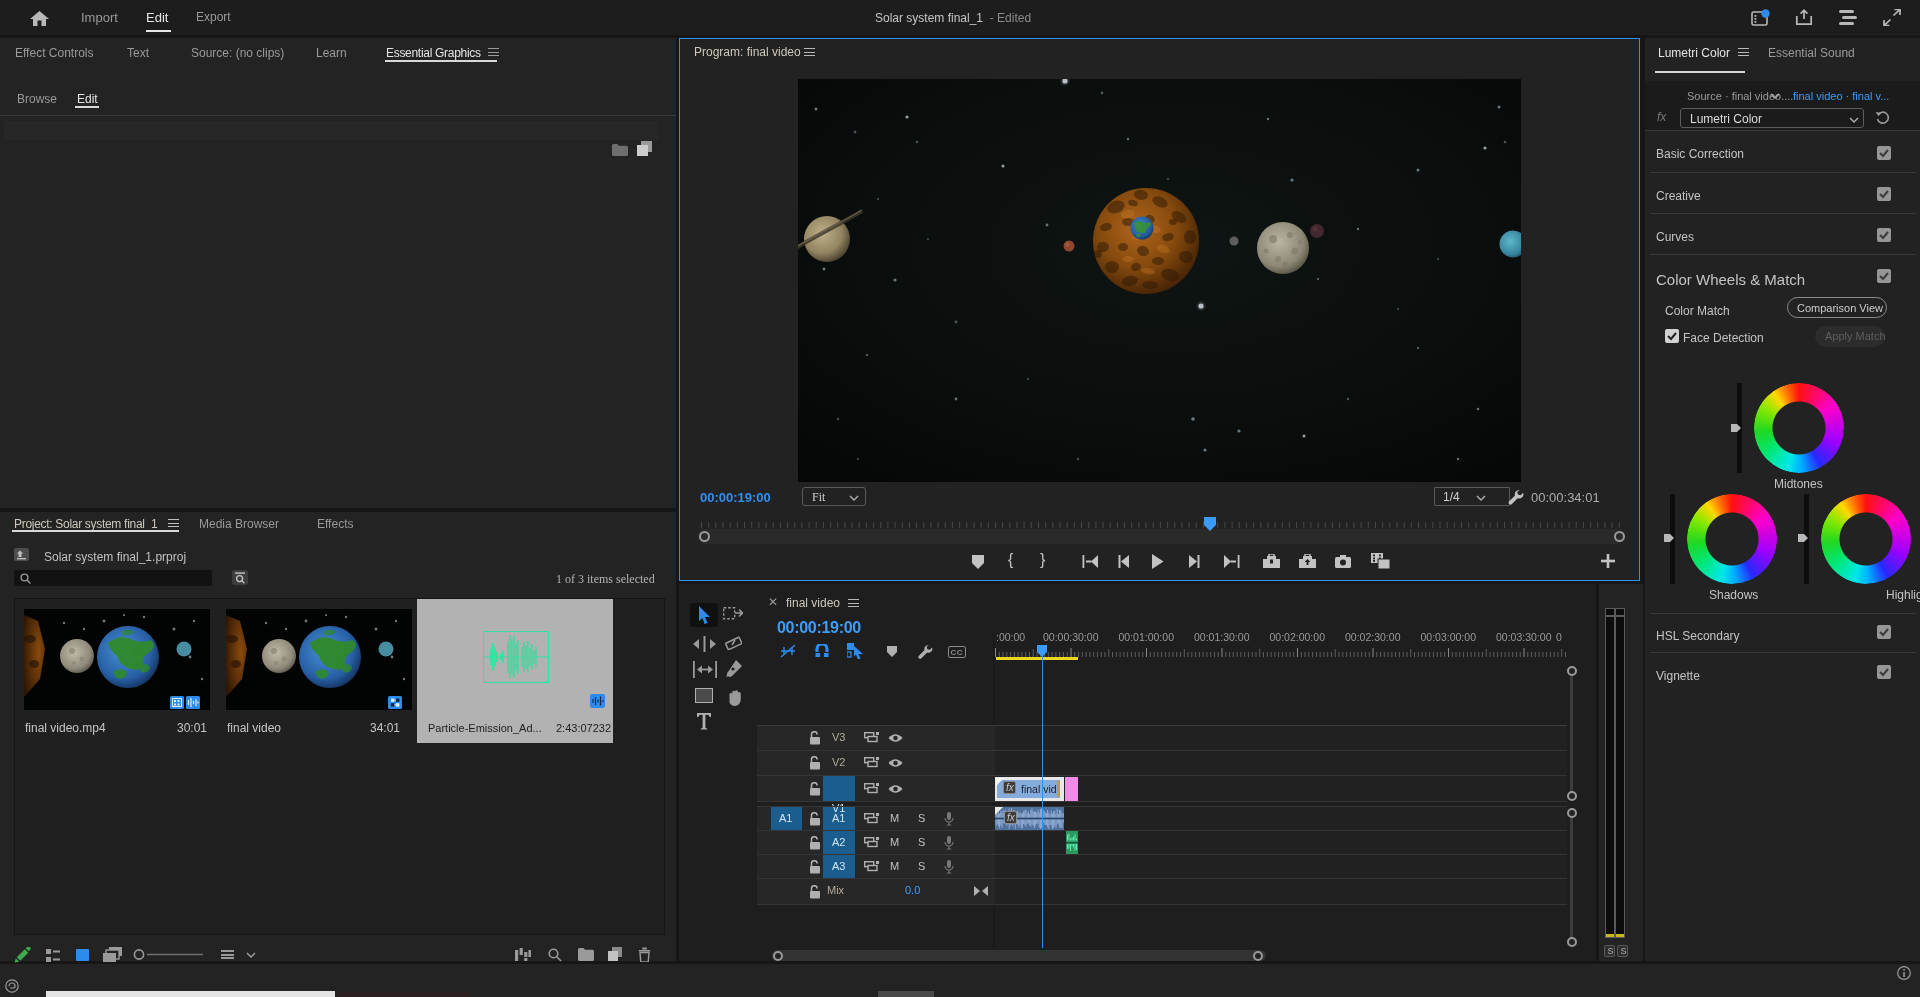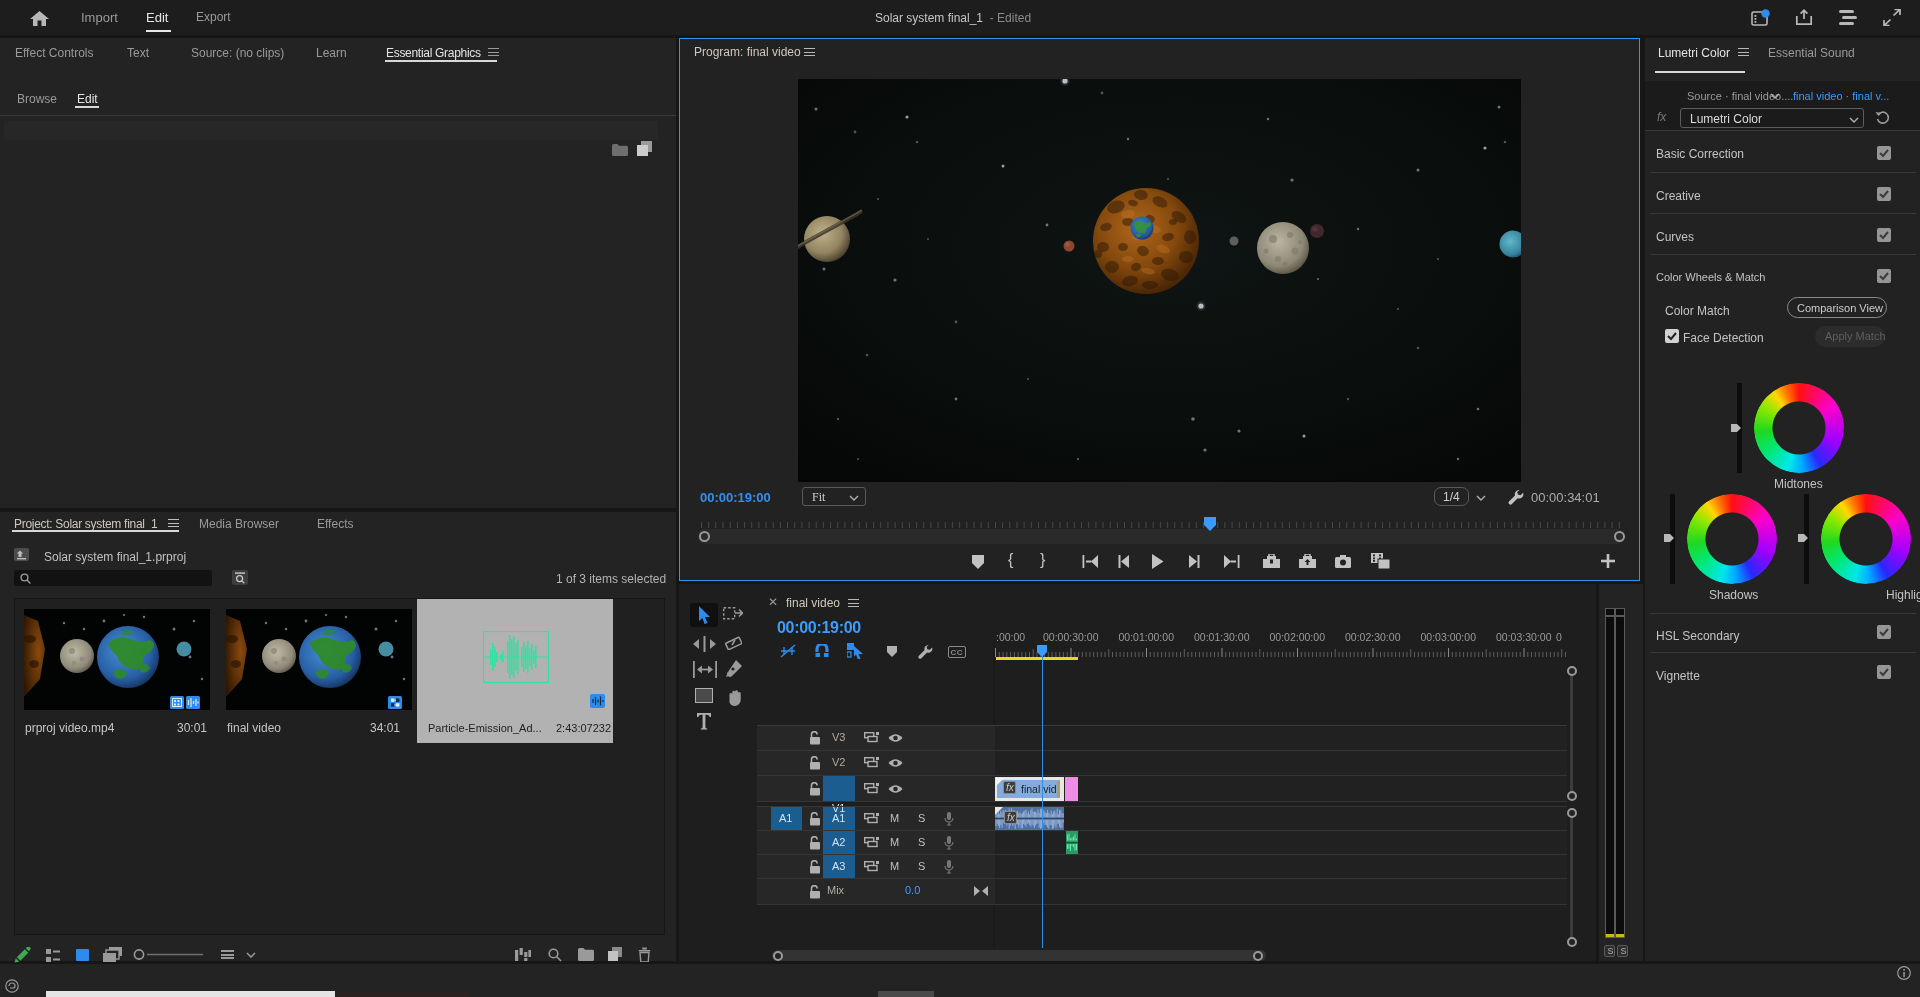--- a/index.html
+++ b/index.html
@@ -95,21 +95,21 @@
   <circle cx="4.5" cy="4.5" r="3.4" fill="none" stroke="#9a9a9a" stroke-width="1.4"></circle>
   <line x1="7" y1="7" x2="10.4" y2="10.4" stroke="#9a9a9a" stroke-width="1.4"></line>
 </svg>
 <div class="abs" style="left:232px;top:570px;width:16px;height:15px;background:#3d3d3d;border-radius:2px;">
   <svg width="16" height="15" viewBox="0 0 16 15">
         <rect x="3" y="2.4" width="10" height="1.4" fill="#c8c8c8"></rect>
         <circle cx="7.6" cy="8.6" r="3" fill="none" stroke="#c8c8c8" stroke-width="1.3"></circle>
         <line x1="9.8" y1="10.8" x2="12.3" y2="13.2" stroke="#c8c8c8" stroke-width="1.3"></line>
       </svg>
 </div>
-<div class="txt" style="left:556px;top:572px;font-size:12px;color:#b4b4b4;">1 of 3 items selected</div>
+<div class="txt" style="left:556px;top:572px;font-size:12px;color:#b4b4b4;font-family:Liberation Serif, serif;">1 of 3 items selected</div>
 
 <div class="abs" style="left:14px;top:598px;width:651px;height:337px;background:#202020;border:1px solid #161616;"></div>
 
 <div class="abs" style="left:417px;top:599px;width:196px;height:144px;background:#b2b2b2;"></div>
 
 <div class="abs" style="left:24px;top:609px;width:186px;height:101px;background:#000;overflow:hidden;" id="thumb1">
       <svg width="186" height="101" viewBox="0 0 186 101">
         <defs>
           <radialGradient id="e2" cx="42%" cy="40%" r="70%">
             <stop offset="0%" stop-color="#4790d4"></stop>
@@ -214,21 +214,21 @@
           <rect x="165" y="89.5" width="3.4" height="3.4" fill="#dce9f8"></rect>
           <rect x="170" y="89.5" width="3.4" height="3.4" fill="#0e2a45"></rect>
           <rect x="165" y="94.2" width="3.4" height="3.4" fill="#0e2a45"></rect>
           <rect x="170" y="94.2" width="3.4" height="3.4" fill="#dce9f8"></rect>
           <line x1="168.4" y1="91.2" x2="170" y2="91.2" stroke="#dce9f8" stroke-width="1"></line>
           <line x1="168.4" y1="95.9" x2="170" y2="95.9" stroke="#dce9f8" stroke-width="1"></line>
         </g>
       </svg>
     </div>
 
-<div class="txt" style="left:25px;top:721px;font-size:12px;color:#c6c6c6;">prproj video.mp4</div>
+<div class="txt" style="left:25px;top:721px;font-size:12px;color:#c6c6c6;">final video.mp4</div>
 <div class="txt" style="left:177px;top:721px;font-size:12px;color:#c6c6c6;">30:01</div>
 <div class="txt" style="left:227px;top:721px;font-size:12px;color:#c6c6c6;">final video</div>
 <div class="txt" style="left:370px;top:721px;font-size:12px;color:#c6c6c6;">34:01</div>
 <div class="txt" style="left:428px;top:722px;font-size:11px;color:#1e1e1e;">Particle-Emission_Ad...</div>
 <div class="txt" style="left:556px;top:722px;font-size:11px;color:#1e1e1e;">2:43:07232</div>
 
 <svg class="abs" style="left:483px;top:631px" width="66" height="52" viewBox="0 0 66 52">
   <rect x="0.5" y="0.5" width="65" height="51" fill="none" stroke="#35e0a0" stroke-width="1.2"></rect>
   <line x1="1" y1="26" x2="65" y2="26" stroke="#35e0a0" stroke-width="1"></line>
   <g fill="#35e0a0">
@@ -453,21 +453,21 @@
       </svg>
     </div>
 
 <div class="txt" style="left:700px;top:490px;font-size:13px;font-weight:bold;color:#318ff2;">00:00:19:00</div>
 <div class="abs" style="left:802px;top:487px;width:64px;height:19px;border:1px solid #5a5a5a;border-radius:3px;">
   <div class="txt" style="left:9px;top:2px;font-size:12px;color:#d0d0d0;font-family:Liberation Serif, serif;">Fit</div>
   <svg class="abs" style="left:46px;top:7px" width="10" height="6" viewBox="0 0 10 6">
         <path d="M1 1 L5 5 L9 1" fill="none" stroke="#b0b0b0" stroke-width="1.4"></path>
       </svg>
 </div>
-<div class="abs" style="left:1434px;top:487px;width:35px;height:19px;border:1px solid #5a5a5a;border-radius:7px;">
+<div class="abs" style="left:1434px;top:487px;width:76px;height:19px;border:1px solid #5a5a5a;border-radius:1px;">
   <div class="txt" style="left:8px;top:2px;font-size:12px;color:#d0d0d0;">1/4</div>
   <svg class="abs" style="left:41px;top:7px" width="10" height="6" viewBox="0 0 10 6">
         <path d="M1 1 L5 5 L9 1" fill="none" stroke="#b0b0b0" stroke-width="1.4"></path>
       </svg>
 </div>
 <svg class="abs" style="left:1508px;top:489px" width="16" height="16" viewBox="0 0 16 16">
   <path d="M11 1 a4.2 4.2 0 0 0 -4 5.5 L1.2 12.3 a1.9 1.9 0 0 0 2.7 2.7 L9.7 9.2 a4.2 4.2 0 0 0 5.4 -5.4 L12.6 6.3 L9.9 5.6 L9.2 2.9 L11.6 0.9 Z" fill="#c2c2c2"></path>
 </svg>
 <div class="txt" style="left:1531px;top:490px;font-size:13px;color:#ababab;">00:00:34:01</div>
 
@@ -688,21 +688,21 @@
   <path d="M3 5 A5.5 5.5 0 1 1 2.5 9" fill="none" stroke="#9a9a9a" stroke-width="1.6"></path>
   <path d="M0.5 2 L3.5 6 L6.5 3 Z" fill="#9a9a9a"></path>
 </svg>
 
 <div class="txt" style="left:1656px;top:147px;font-size:12px;color:#c4c4c4;">Basic Correction</div>
 <div class="hline" style="left:1650px;top:172px;width:266px;"></div>
 <div class="txt" style="left:1656px;top:189px;font-size:12px;color:#c4c4c4;">Creative</div>
 <div class="hline" style="left:1650px;top:213px;width:266px;"></div>
 <div class="txt" style="left:1656px;top:230px;font-size:12px;color:#c4c4c4;">Curves</div>
 <div class="hline" style="left:1650px;top:254px;width:266px;"></div>
-<div class="txt" style="left:1656px;top:271px;font-size:11px;color:#c4c4c4;">Color Wheels &amp; Match</div>
+<div class="txt" style="left:1656px;top:271px;font-size:15px;color:#c4c4c4;">Color Wheels &amp; Match</div>
 <div class="txt" style="left:1665px;top:304px;font-size:12px;color:#c4c4c4;">Color Match</div>
 <div class="abs" style="left:1787px;top:297px;width:100px;height:21px;border:1px solid #8a8a8a;border-radius:11px;">
   <div class="txt" style="left:9px;top:4px;font-size:11px;color:#cccccc;">Comparison View</div>
 </div>
 <div class="txt" style="left:1683px;top:331px;font-size:12px;color:#c4c4c4;">Face Detection</div>
 <div class="abs" style="left:1815px;top:326px;width:70px;height:21px;background:#2c2c2c;border-radius:11px;">
   <div class="txt" style="left:10px;top:4px;font-size:11px;color:#5e5e5e;">Apply Match</div>
 </div>
 
 <div class="abs" style="left:1737px;top:383px;width:5px;height:90px;background:#0d0d0d;"></div>

